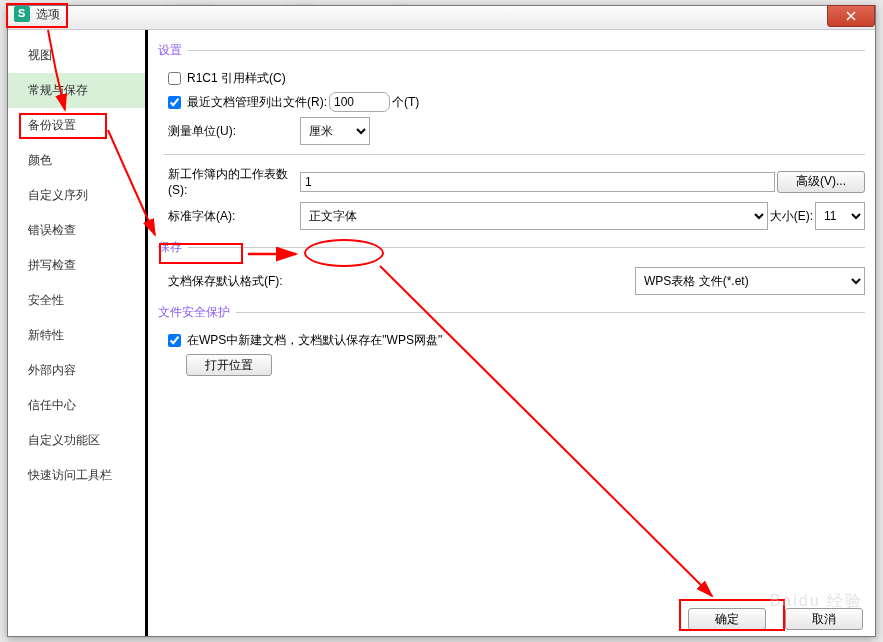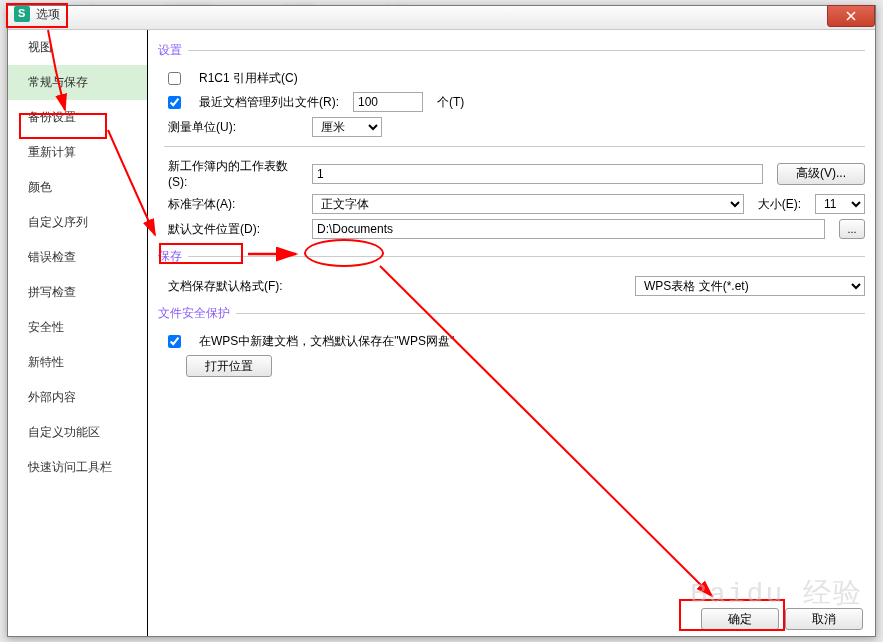--- a/index.html
+++ b/index.html
@@ -5,38 +5,38 @@
 * { box-sizing: border-box; margin: 0; padding: 0; font-family: "Microsoft YaHei", SimSun, sans-serif; font-size: 12px; }
 body { background: #e8e8e8; width: 883px; height: 642px; position: relative; overflow: hidden; }
 .window { position: absolute; left: 7px; top: 5px; width: 869px; height: 632px; background: #fff; border: 1px solid #7a7a7a; box-shadow: 0 2px 8px rgba(0,0,0,0.3); }
 .titlebar { height: 24px; background: linear-gradient(#fdfdfd, #eaeaea); border-bottom: 1px solid #c8c8c8; display: flex; position: relative; }
 .title-icon { width: 16px; height: 16px; background: #1ba784; margin: 0 6px 0 6px; border-radius: 2px; position: relative; }
 .title-icon::after { content: "S"; color: #fff; font-size: 11px; font-weight: bold; position: absolute; left: 4px; top: 1px; }
 .title-text { color: #333; }
 .close-btn { position: absolute; right: 0; top: -1px; width: 48px; height: 22px; background: linear-gradient(#e06652, #c8412a); border: 1px solid #933; border-radius: 0 0 3px 3px; display: flex; align-items: center; justify-content: center; cursor: pointer; }
 .close-btn svg { stroke: #fff; stroke-width: 1.5; }
 .body { display: flex; height: calc(100% - 24px); }
-.sidebar { width: 140px; border-right: 1px solid #000000; background: #fff; }
+.sidebar { width: 140px; border-right: 3px solid #000000; padding-top: 8px; background: #fff; }
 .side-item { padding: 9px 0 9px 20px; color: #333; cursor: pointer; }
 .side-item.selected { background: #d8f0d8; }
 .main { flex: 1; padding: 8px 10px; position: relative; }
 fieldset { border: none; border-top: 1px solid #ccc; margin-top: 4px; padding-top: 6px; }
 legend { padding: 0 6px 0 0; color: #8b5cf6; background: #fff; }
-.row { display: flex; align-items: center; margin: 5px 0; gap: 14px; }
+.row { display: flex; align-items: center; margin: 5px 0; gap: 2px; }
 .rowlabel { width: 140px; padding-left: 10px; }
 input[type=checkbox] { margin: 0 4px 0 10px; }
 input[type=text], select { border: 1px solid #a8a8a8; background: #fff; height: 20px; padding: 0 4px; font-size: 12px; }
-select { height: 20px; }
+select { height: 28px; }
 .btn { background: linear-gradient(#fdfdfd,#e6e6e6); border: 1px solid #9a9a9a; border-radius: 3px; height: 22px; padding: 0 18px; cursor: pointer; font-size: 12px; }
-.num-spin { width: 70px; }
-.footer { position: absolute; bottom: 6px; right: 12px; display: flex; gap: 6px; }
+.num-spin { width: 61px; border-radius: 7px; }
+.footer { position: absolute; bottom: 6px; right: 12px; display: flex; gap: 19px; }
 .footer .btn { width: 78px; }
 .hl-red { position: absolute; border: 2px solid #ff0000; pointer-events: none; }
 .arrow { position: absolute; pointer-events: none; }
-.watermark { position: absolute; right: 20px; bottom: 30px; color: rgba(200,200,200,0.5); font-size: 28px; letter-spacing: 2px; font-family: Liberation Mono, monospace; }
+.watermark { position: absolute; right: 20px; bottom: 30px; color: rgba(200,200,200,0.5); font-size: 16px; letter-spacing: 2px; }
 .ellipse { position: absolute; border: 2px solid #ff0000; border-radius: 50%; pointer-events: none; }
 .browse-btn { width: 26px; height: 20px; border: 1px solid #9a9a9a; background: linear-gradient(#fdfdfd,#e6e6e6); border-radius: 3px; font-size: 11px; display: inline-flex; align-items:center; justify-content:center; cursor:pointer;}
 .tabstrip-blur { position:absolute; top:-4px; left:80px; right:60px; height:18px; display:flex; gap:70px; filter: blur(2px); opacity:0.5; color:#7a7a7a; font-size:11px; overflow:hidden;}
 </style>
 </head>
 <body>
 
 <div class="window">
   <div class="tabstrip-blur">
     <span>▯</span>
@@ -51,28 +51,28 @@
       <svg width="12" height="12" viewBox="0 0 12 12">
           <path d="M2 2 L10 10 M10 2 L2 10"></path>
         </svg>
     </div>
   </div>
   <div class="body">
     <div class="sidebar">
       <div class="side-item">视图</div>
       <div class="side-item selected">常规与保存</div>
       <div class="side-item">备份设置</div>
-      <div class="side-item">重新计算</div>
       <div class="side-item">颜色</div>
       <div class="side-item">自定义序列</div>
       <div class="side-item">错误检查</div>
       <div class="side-item">拼写检查</div>
       <div class="side-item">安全性</div>
       <div class="side-item">新特性</div>
       <div class="side-item">外部内容</div>
+      <div class="side-item">信任中心</div>
       <div class="side-item">自定义功能区</div>
       <div class="side-item">快速访问工具栏</div>
     </div>
 
     <div class="main">
       <fieldset>
         <legend>设置</legend>
         <div class="row">
           <input type="checkbox" style="">
           <span>R1C1 引用样式(C)</span>
@@ -94,25 +94,20 @@
         <div class="row">
           <span class="rowlabel">新工作簿内的工作表数(S):</span>
           <input type="text" style="flex: 1 1 0%;" value="1">
           <button class="btn">高级(V)...</button>
         </div>
         <div class="row">
           <span class="rowlabel">标准字体(A):</span>
           <select style="flex:1"><option>正文字体</option></select>
           <span>大小(E):</span>
           <select style="width:50px"><option>11</option></select>
-        </div>
-        <div class="row">
-          <span class="rowlabel">默认文件位置(D):</span>
-          <input type="text" style="flex: 1 1 0%;" value="D:\Documents">
-          <span class="browse-btn">...</span>
         </div>
       </fieldset>
 
       <fieldset>
         <legend>保存</legend>
         <div class="row">
           <span class="rowlabel">文档保存默认格式(F):</span>
           <div style="flex:1"></div>
           <select style="width:230px"><option>WPS表格 文件(*.et)</option></select>
         </div>

